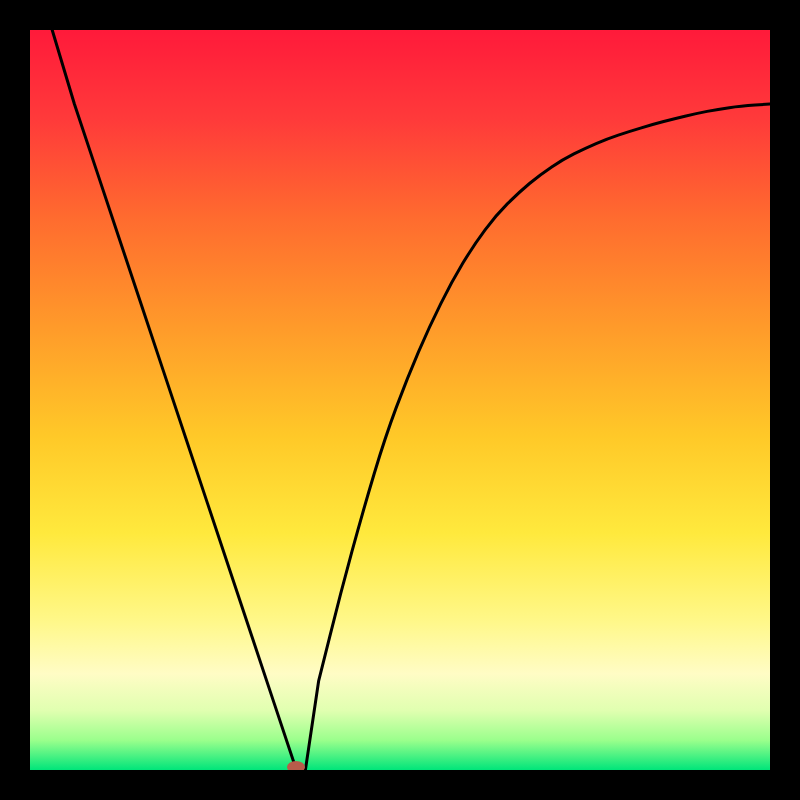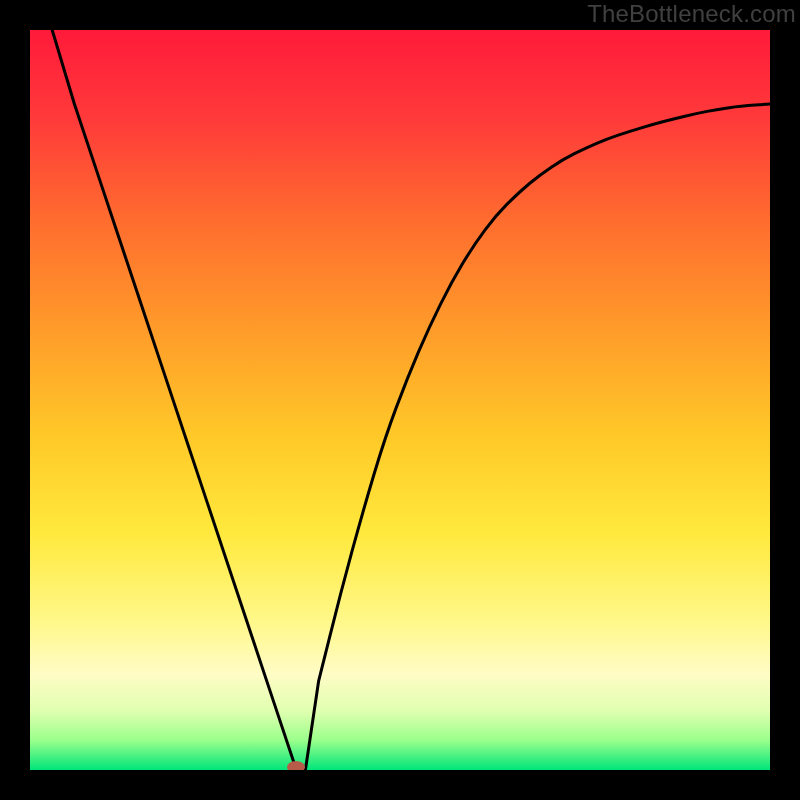--- a/index.html
+++ b/index.html
@@ -56,21 +56,20 @@
     height: 12px;
     background: #b85c4a;
     border-radius: 50%;
     transform: translate(-50%, -50%);
   }
 </style>
 </head>
 <body>
 
 <div class="frame">
-  <div class="watermark">TheBottleneck.com</div>
   <div class="plot-area">
     <div class="gradient" id="gradient" style="background: linear-gradient(rgb(255, 26, 58) 0%, rgb(255, 58, 58) 12%, rgb(255, 106, 47) 25%, rgb(255, 154, 42) 40%, rgb(255, 201, 40) 55%, rgb(255, 233, 61) 68%, rgb(255, 248, 138) 80%, rgb(255, 252, 197) 87%, rgb(224, 255, 176) 92%, rgb(154, 255, 140) 96%, rgb(0, 229, 122) 100%);"></div>
     <svg class="curve" id="curveSvg" viewBox="0 0 740 740" preserveAspectRatio="none">
       <path id="curvePath" fill="none" stroke="#000" stroke-width="3" stroke-linejoin="round" stroke-linecap="round" d="M22.2 0.0 L44.4 74.0 L66.6 140.6 L88.8 207.2 L111.0 273.8 L133.2 340.4 L155.4 407.0 L177.6 473.6 L199.8 540.2 L222.0 606.8 L244.2 673.4 L266.4 740.0 L262.8 740.0 L275.4 740.0 L288.6 651.2 Q288.6 651.2 299.7 606.8 Q310.8 562.4 321.9 521.7 Q333.0 481.0 344.1 444.0 Q355.2 407.0 366.3 377.4 Q377.4 347.8 388.5 321.9 Q399.6 296.0 410.7 273.8 Q421.8 251.6 432.9 233.1 Q444.0 214.6 455.1 199.8 Q466.2 185.0 477.3 173.9 Q488.4 162.8 499.5 153.5 Q510.6 144.3 521.7 136.9 Q532.8 129.5 543.9 123.9 Q555.0 118.4 566.1 113.6 Q577.2 108.8 588.3 105.1 Q599.4 101.4 610.5 98.1 Q621.6 94.7 632.7 91.8 Q643.8 88.8 654.9 86.2 Q666.0 83.6 677.1 81.4 Q688.2 79.2 699.3 77.7 Q710.4 76.2 725.2 75.1 L740.0 74.0"></path>
     </svg>
     <div class="dot" id="minDot" style="left: 266.4px; top: 737px;"></div>
   </div>
 </div>
 
 </body></html>

